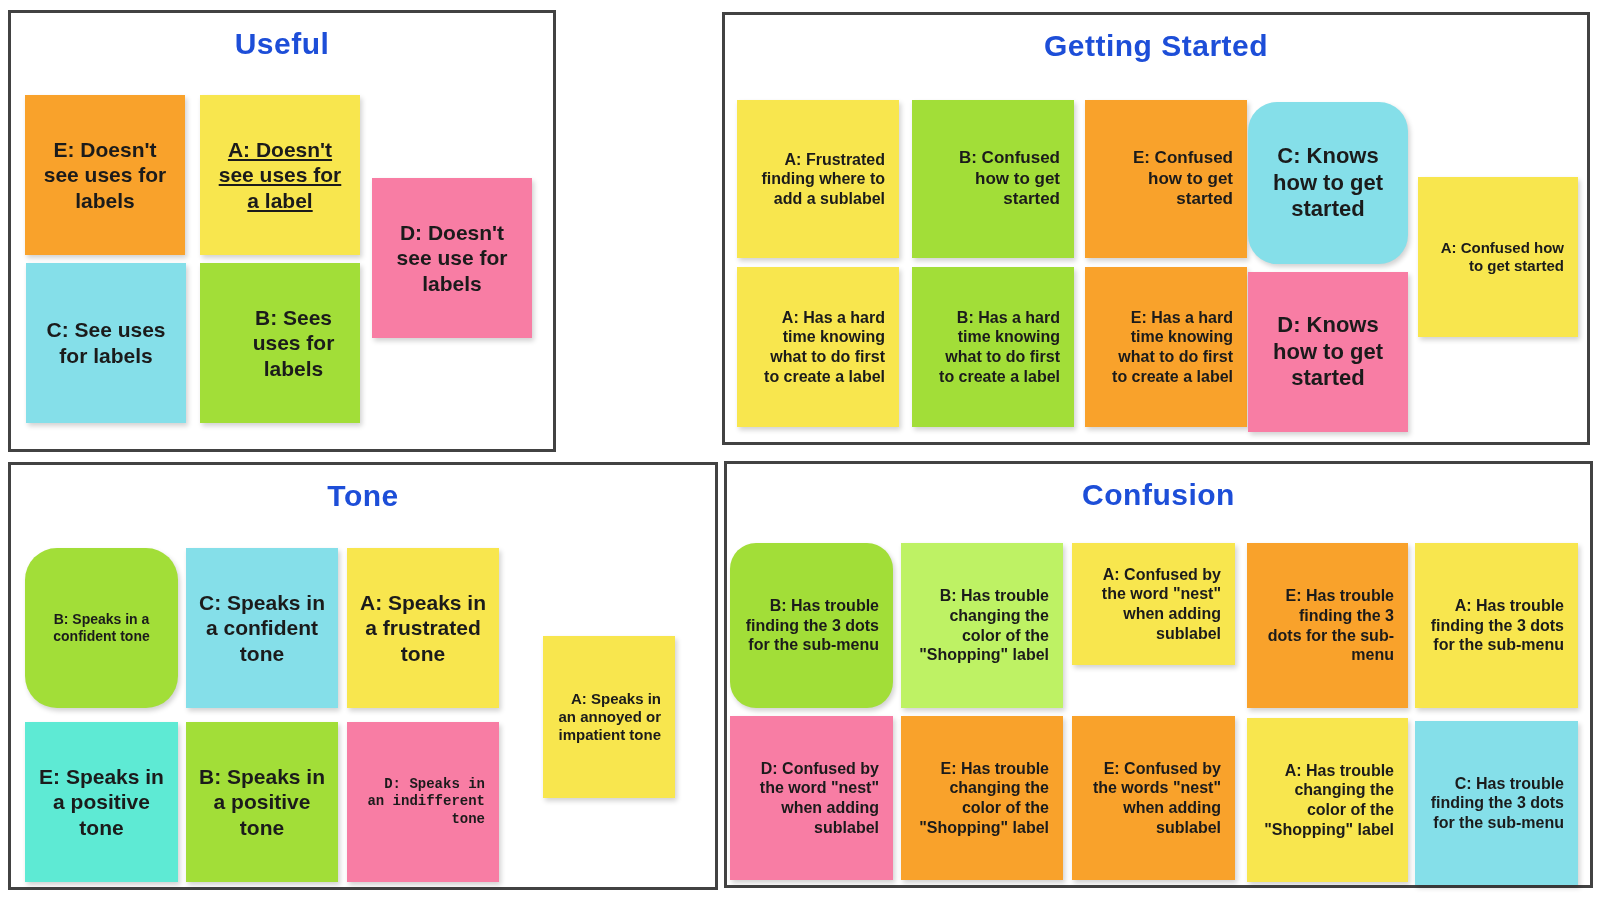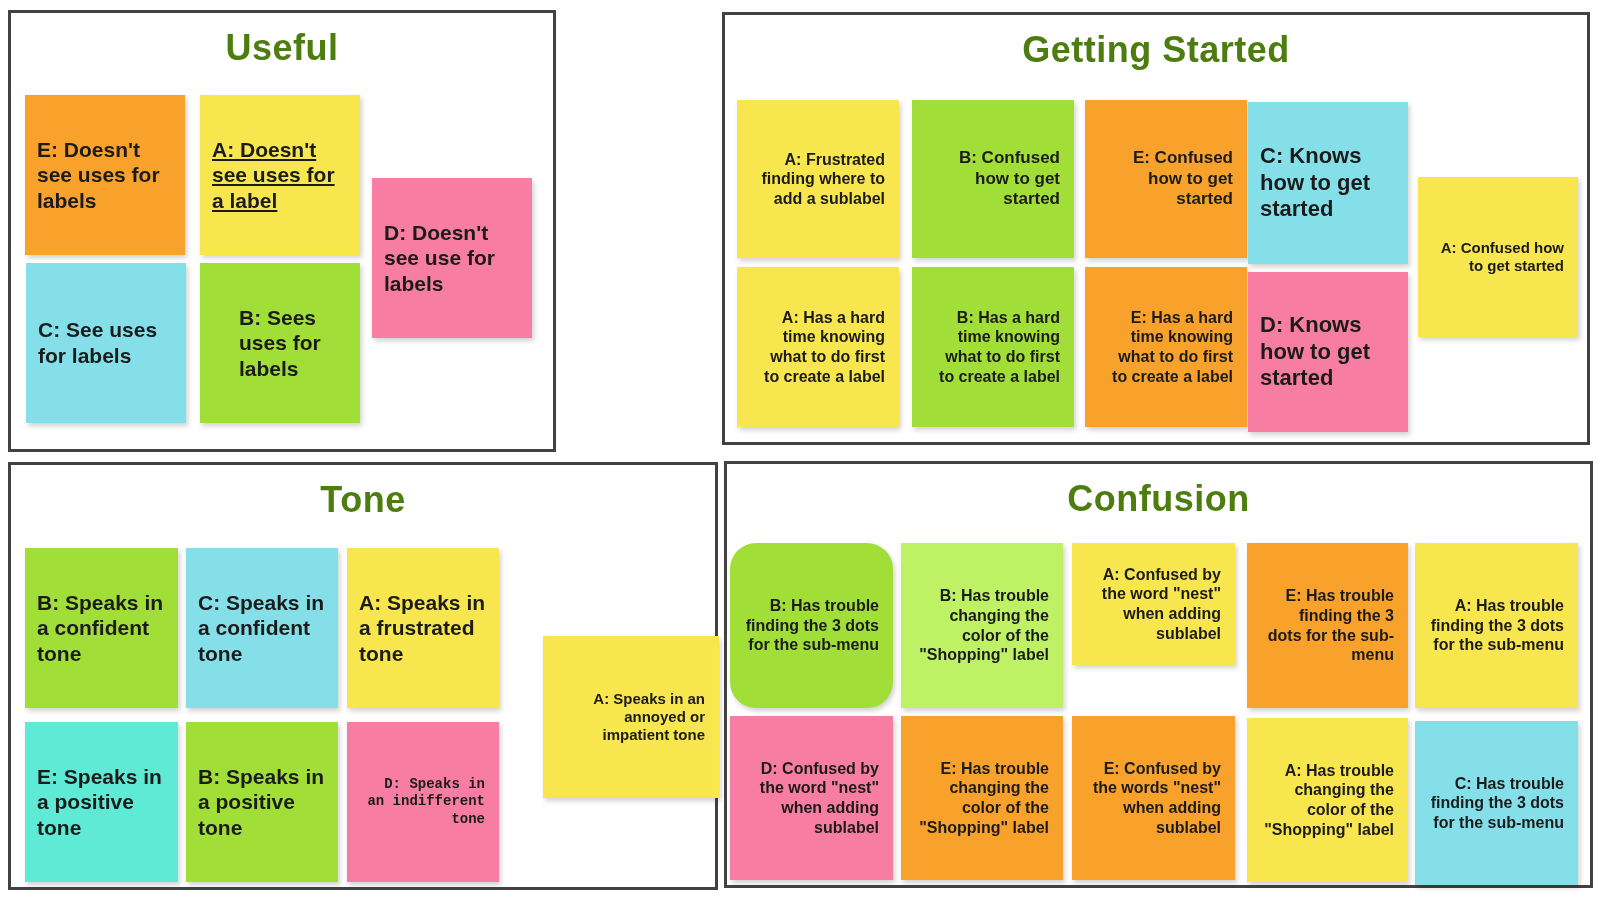--- a/index.html
+++ b/index.html
@@ -16,31 +16,32 @@
     border:3px solid #424242;
     background:#ffffff;
   }
   .panel-useful{left:8px;top:10px;width:548px;height:442px;}
   .panel-getting-started{left:722px;top:12px;width:868px;height:433px;}
   .panel-tone{left:8px;top:462px;width:710px;height:428px;}
   .panel-confusion{left:724px;top:461px;width:869px;height:427px;}
   .panel h2{
     margin:14px 0 0 0;
     text-align:center;
-    font-size:36px;
+    font-size:30px;
     font-weight:800;
     letter-spacing:0.5px;
-    color:#4d7c0f;
+    color:#1d4ed8;
   }
   .note{
     position:absolute;
     box-sizing:border-box;
     display:flex;
     align-items:center;
     justify-content:center;
+    text-align:center;
     padding:10px 12px;
     font-weight:700;
     line-height:1.22;
     color:#1b1b1b;
     box-shadow:2px 3px 5px rgba(0,0,0,0.18);
     cursor:default;
   }
   .note.left{
     justify-content:flex-start;
     text-align:right;
@@ -86,48 +87,48 @@
       </div>
       <div class="note left" style="left: 737px; top: 100px; width: 162px; height: 158px; font-size: 16px; background: rgb(248, 230, 78);">
         <span>A: Frustrated finding where to add a sublabel</span>
       </div>
       <div class="note left" style="left: 912px; top: 100px; width: 162px; height: 158px; font-size: 17px; background: rgb(162, 222, 56);">
         <span>B: Confused how to get started</span>
       </div>
       <div class="note left" style="left: 1085px; top: 100px; width: 162px; height: 158px; font-size: 17px; background: rgb(249, 162, 43);">
         <span>E: Confused how to get started</span>
       </div>
-      <div class="note" style="left: 1248px; top: 102px; width: 160px; height: 162px; font-size: 22px; background: rgb(133, 223, 233);">
+      <div class="note" style="left: 1248px; top: 102px; width: 160px; height: 162px; font-size: 22px; background: rgb(133, 223, 233); border-radius: 29px;">
         <span>C: Knows how to get started</span>
       </div>
       <div class="note left" style="left: 1418px; top: 177px; width: 160px; height: 160px; font-size: 15px; background: rgb(248, 230, 78);">
         <span>A: Confused how to get started</span>
       </div>
       <div class="note left" style="left: 737px; top: 267px; width: 162px; height: 160px; font-size: 16px; background: rgb(248, 230, 78);">
         <span>A: Has a hard time knowing what to do first to create a label</span>
       </div>
       <div class="note left" style="left: 912px; top: 267px; width: 162px; height: 160px; font-size: 16px; background: rgb(162, 222, 56);">
         <span>B: Has a hard time knowing what to do first to create a label</span>
       </div>
       <div class="note left" style="left: 1085px; top: 267px; width: 162px; height: 160px; font-size: 16px; background: rgb(249, 162, 43);">
         <span>E: Has a hard time knowing what to do first to create a label</span>
       </div>
       <div class="note" style="left: 1248px; top: 272px; width: 160px; height: 160px; font-size: 22px; background: rgb(248, 125, 164);">
         <span>D: Knows how to get started</span>
       </div>
-      <div class="note" style="left: 25px; top: 548px; width: 153px; height: 160px; font-size: 21px; background: rgb(162, 222, 56);">
+      <div class="note" style="left: 25px; top: 548px; width: 153px; height: 160px; font-size: 14px; background: rgb(162, 222, 56); border-radius: 32px;">
         <span>B: Speaks in a confident tone</span>
       </div>
       <div class="note" style="left: 186px; top: 548px; width: 152px; height: 160px; font-size: 21px; background: rgb(133, 223, 233);">
         <span>C: Speaks in a confident tone</span>
       </div>
       <div class="note" style="left: 347px; top: 548px; width: 152px; height: 160px; font-size: 21px; background: rgb(248, 230, 78);">
         <span>A: Speaks in a frustrated tone</span>
       </div>
-      <div class="note left" style="left: 543px; top: 636px; width: 176px; height: 162px; font-size: 15px; background: rgb(248, 230, 78);">
+      <div class="note left" style="left: 543px; top: 636px; width: 132px; height: 162px; font-size: 15px; background: rgb(248, 230, 78);">
         <span>A: Speaks in an annoyed or impatient tone</span>
       </div>
       <div class="note" style="left: 25px; top: 722px; width: 153px; height: 160px; font-size: 21px; background: #5eead4;">
         <span>E: Speaks in a positive tone</span>
       </div>
       <div class="note" style="left: 186px; top: 722px; width: 152px; height: 160px; font-size: 21px; background: rgb(162, 222, 56);">
         <span>B: Speaks in a positive tone</span>
       </div>
       <div class="note left" style="left: 347px; top: 722px; width: 152px; height: 160px; font-size: 14px; background: rgb(248, 125, 164); font-family: Liberation Mono, monospace;">
         <span>D: Speaks in an indifferent tone</span>

